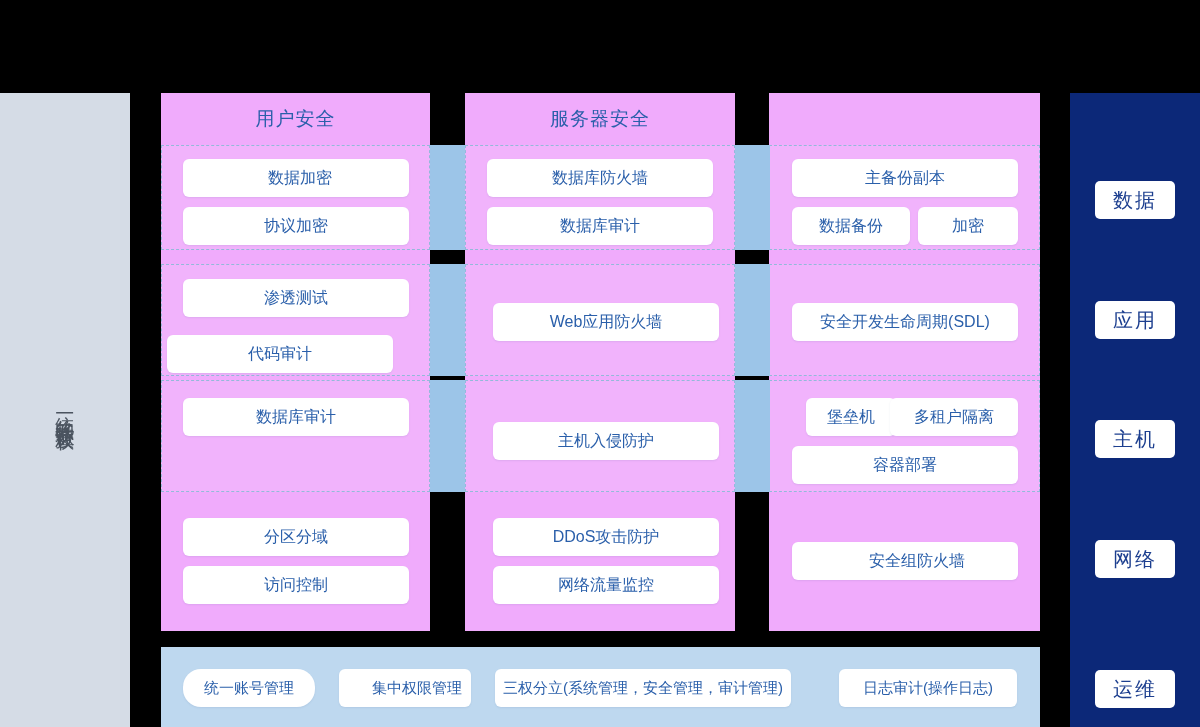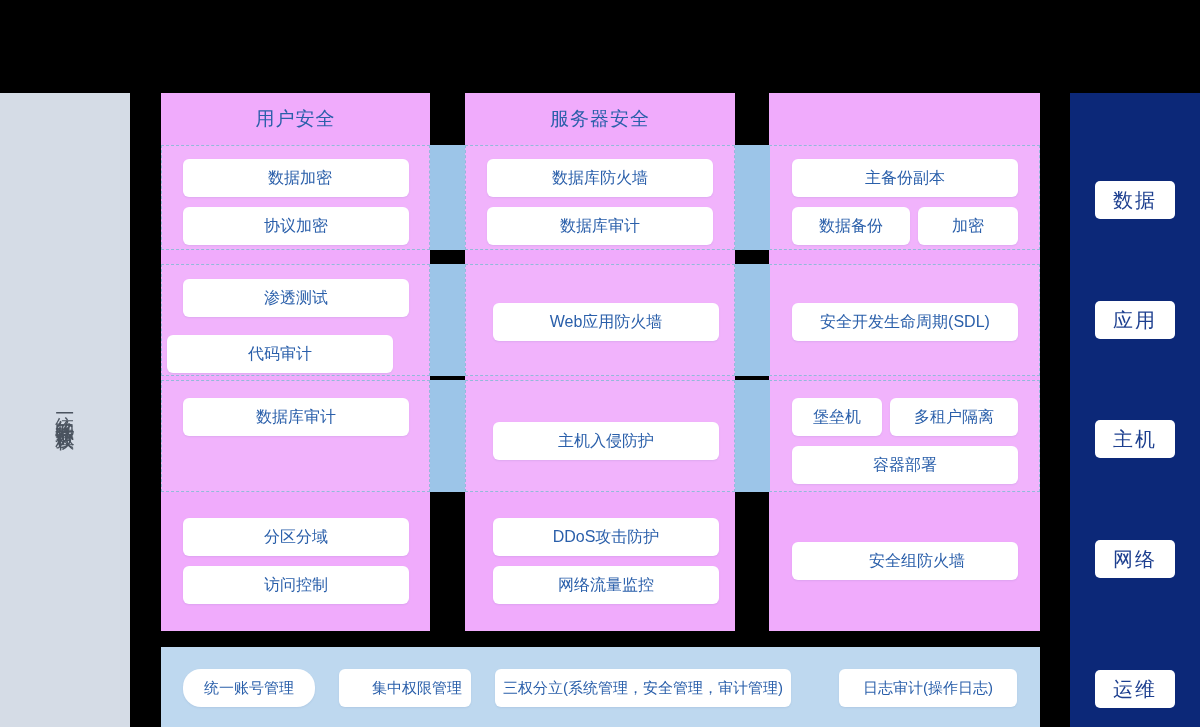--- a/index.html
+++ b/index.html
@@ -143,21 +143,21 @@
       <div class="box" style="left: 28px; top: 473px; width: 226px; height: 38px;">网络流量监控</div>
     </div>
   <div class="col col-3" id="col-2">
   <div class="band" style="top: 52px; height: 105px;"></div>
       <div class="band" style="top: 171px; height: 112px;"></div>
       <div class="band" style="top: 287px; height: 112px;"></div>
       <div class="box" style="left: 23px; top: 66px; width: 226px; height: 38px;">主备份副本</div>
       <div class="box" style="left: 23px; top: 114px; width: 118px; height: 38px;">数据备份</div>
       <div class="box" style="left: 149px; top: 114px; width: 100px; height: 38px;">加密</div>
       <div class="box" style="left: 23px; top: 210px; width: 226px; height: 38px;">安全开发生命周期(SDL)</div>
-      <div class="box" style="left: 23px; top: 305px; width: 90px; height: 38px;">堡垒机</div>
+      <div class="box" style="left: 37px; top: 305px; width: 90px; height: 38px;">堡垒机</div>
       <div class="box" style="left: 121px; top: 305px; width: 128px; height: 38px;">多租户隔离</div>
       <div class="box" style="left: 23px; top: 353px; width: 226px; height: 38px;">容器部署</div>
       <div class="box" style="left: 23px; top: 449px; width: 226px; height: 38px; padding-left: 24px;">安全组防火墙</div>
     </div>
 
   <div id="connector-layer">
       <div class="connector conn-a" style="top: 145px; height: 105px;"></div>
       <div class="connector conn-a" style="top: 264px; height: 112px;"></div>
       <div class="connector conn-a" style="top: 380px; height: 112px;"></div>
       <div class="connector conn-b" style="top: 145px; height: 105px;"></div>

